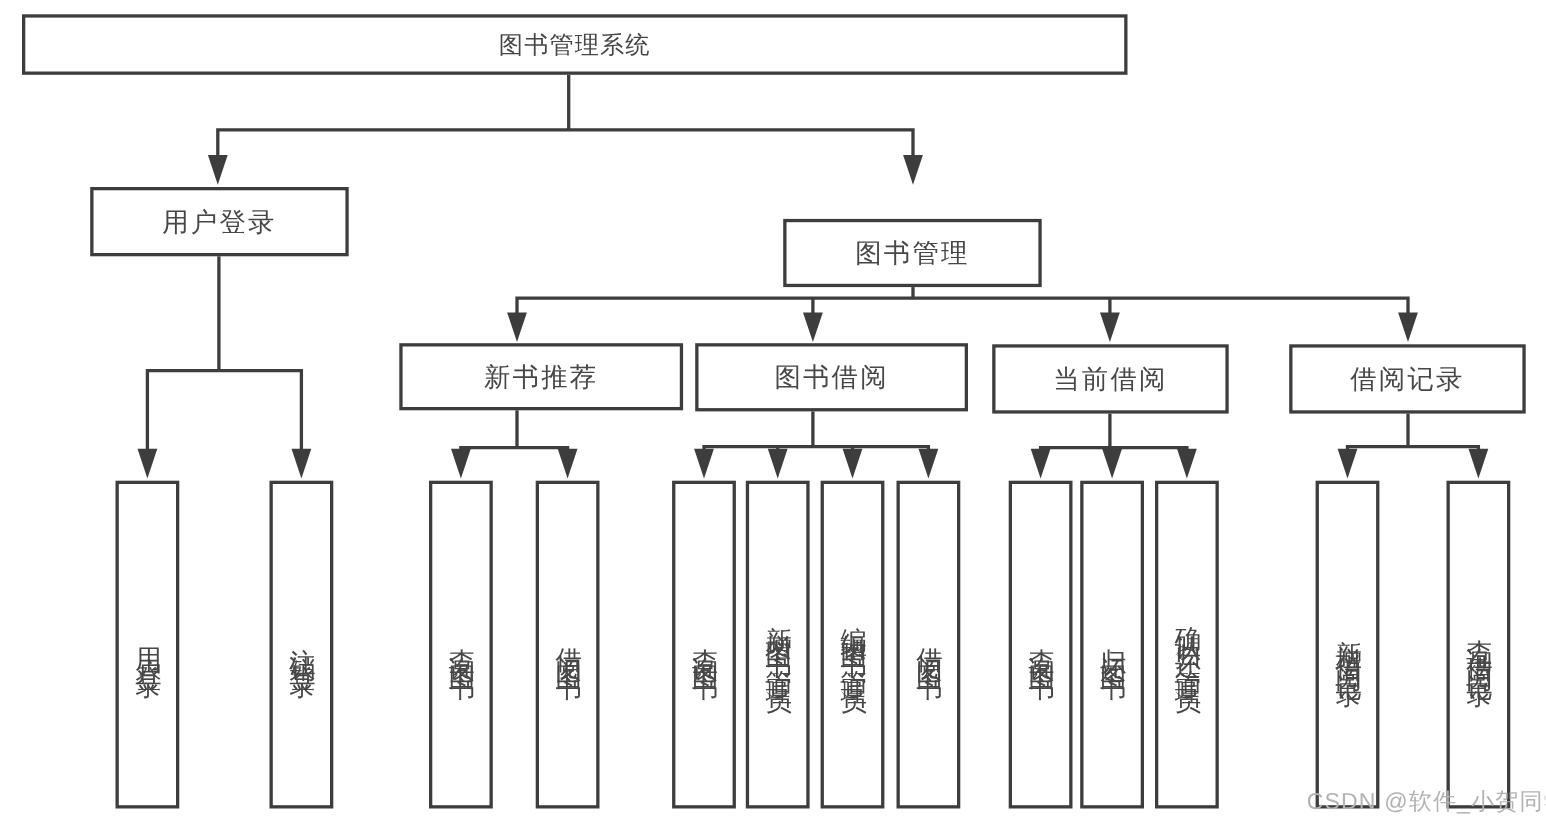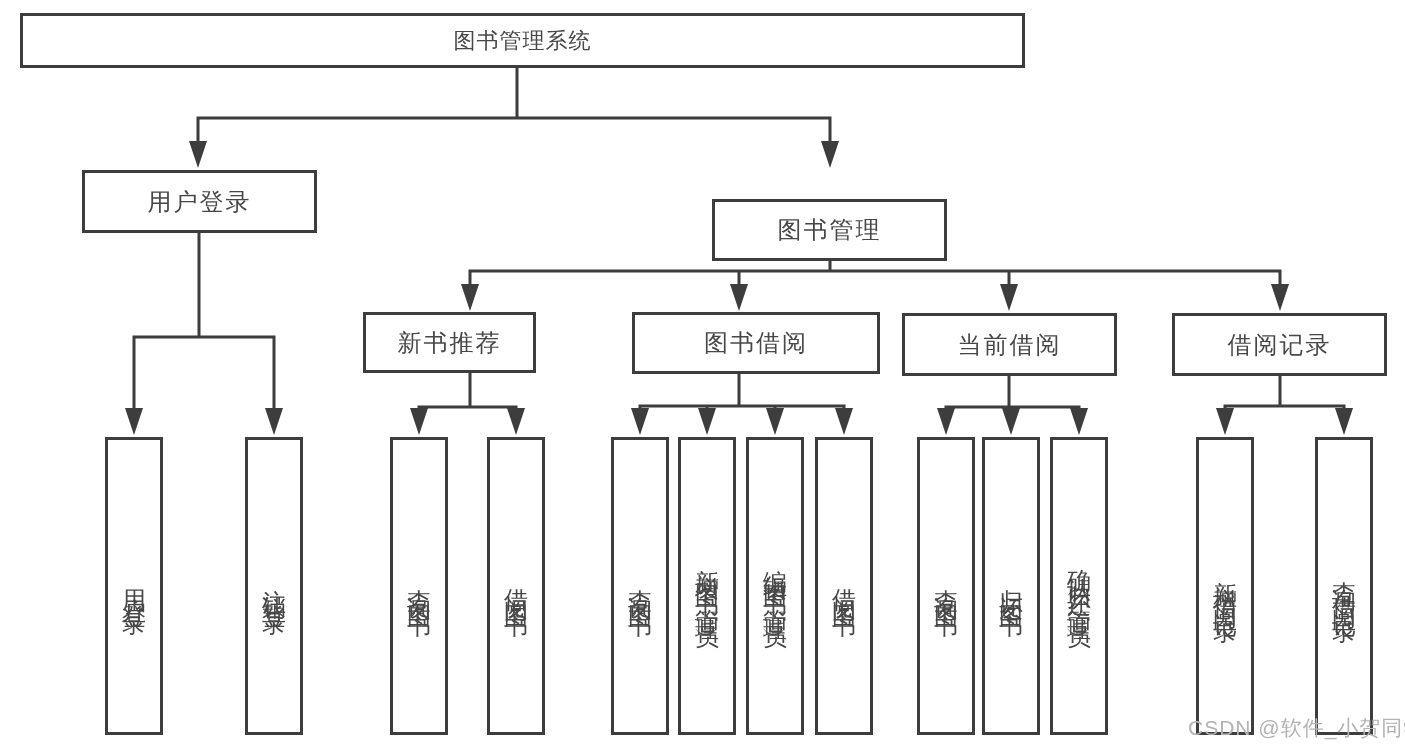--- a/index.html
+++ b/index.html
@@ -71,21 +71,21 @@
     <span>图书管理系统</span>
   </div>
 
   <div class="node h-node" style="left:82px;top:170px;width:235px;height:63px;">
     <span>用户登录</span>
   </div>
   <div class="node h-node" style="left:712px;top:170px;width:235px;height:62px;margin-top:29px;">
     <span>图书管理</span>
   </div>
 
-  <div class="node h-node" style="left:363px;top:312px;width:173px;height:61px;">
+  <div class="node h-node" style="left:363px;top:312px;width:258px;height:61px;">
     <span>新书推荐</span>
   </div>
   <div class="node h-node" style="left:632px;top:312px;width:248px;height:62px;">
     <span>图书借阅</span>
   </div>
   <div class="node h-node" style="left:902px;top:313px;width:215px;height:63px;">
     <span>当前借阅</span>
   </div>
   <div class="node h-node" style="left:1172px;top:313px;width:215px;height:63px;">
     <span>借阅记录</span>

